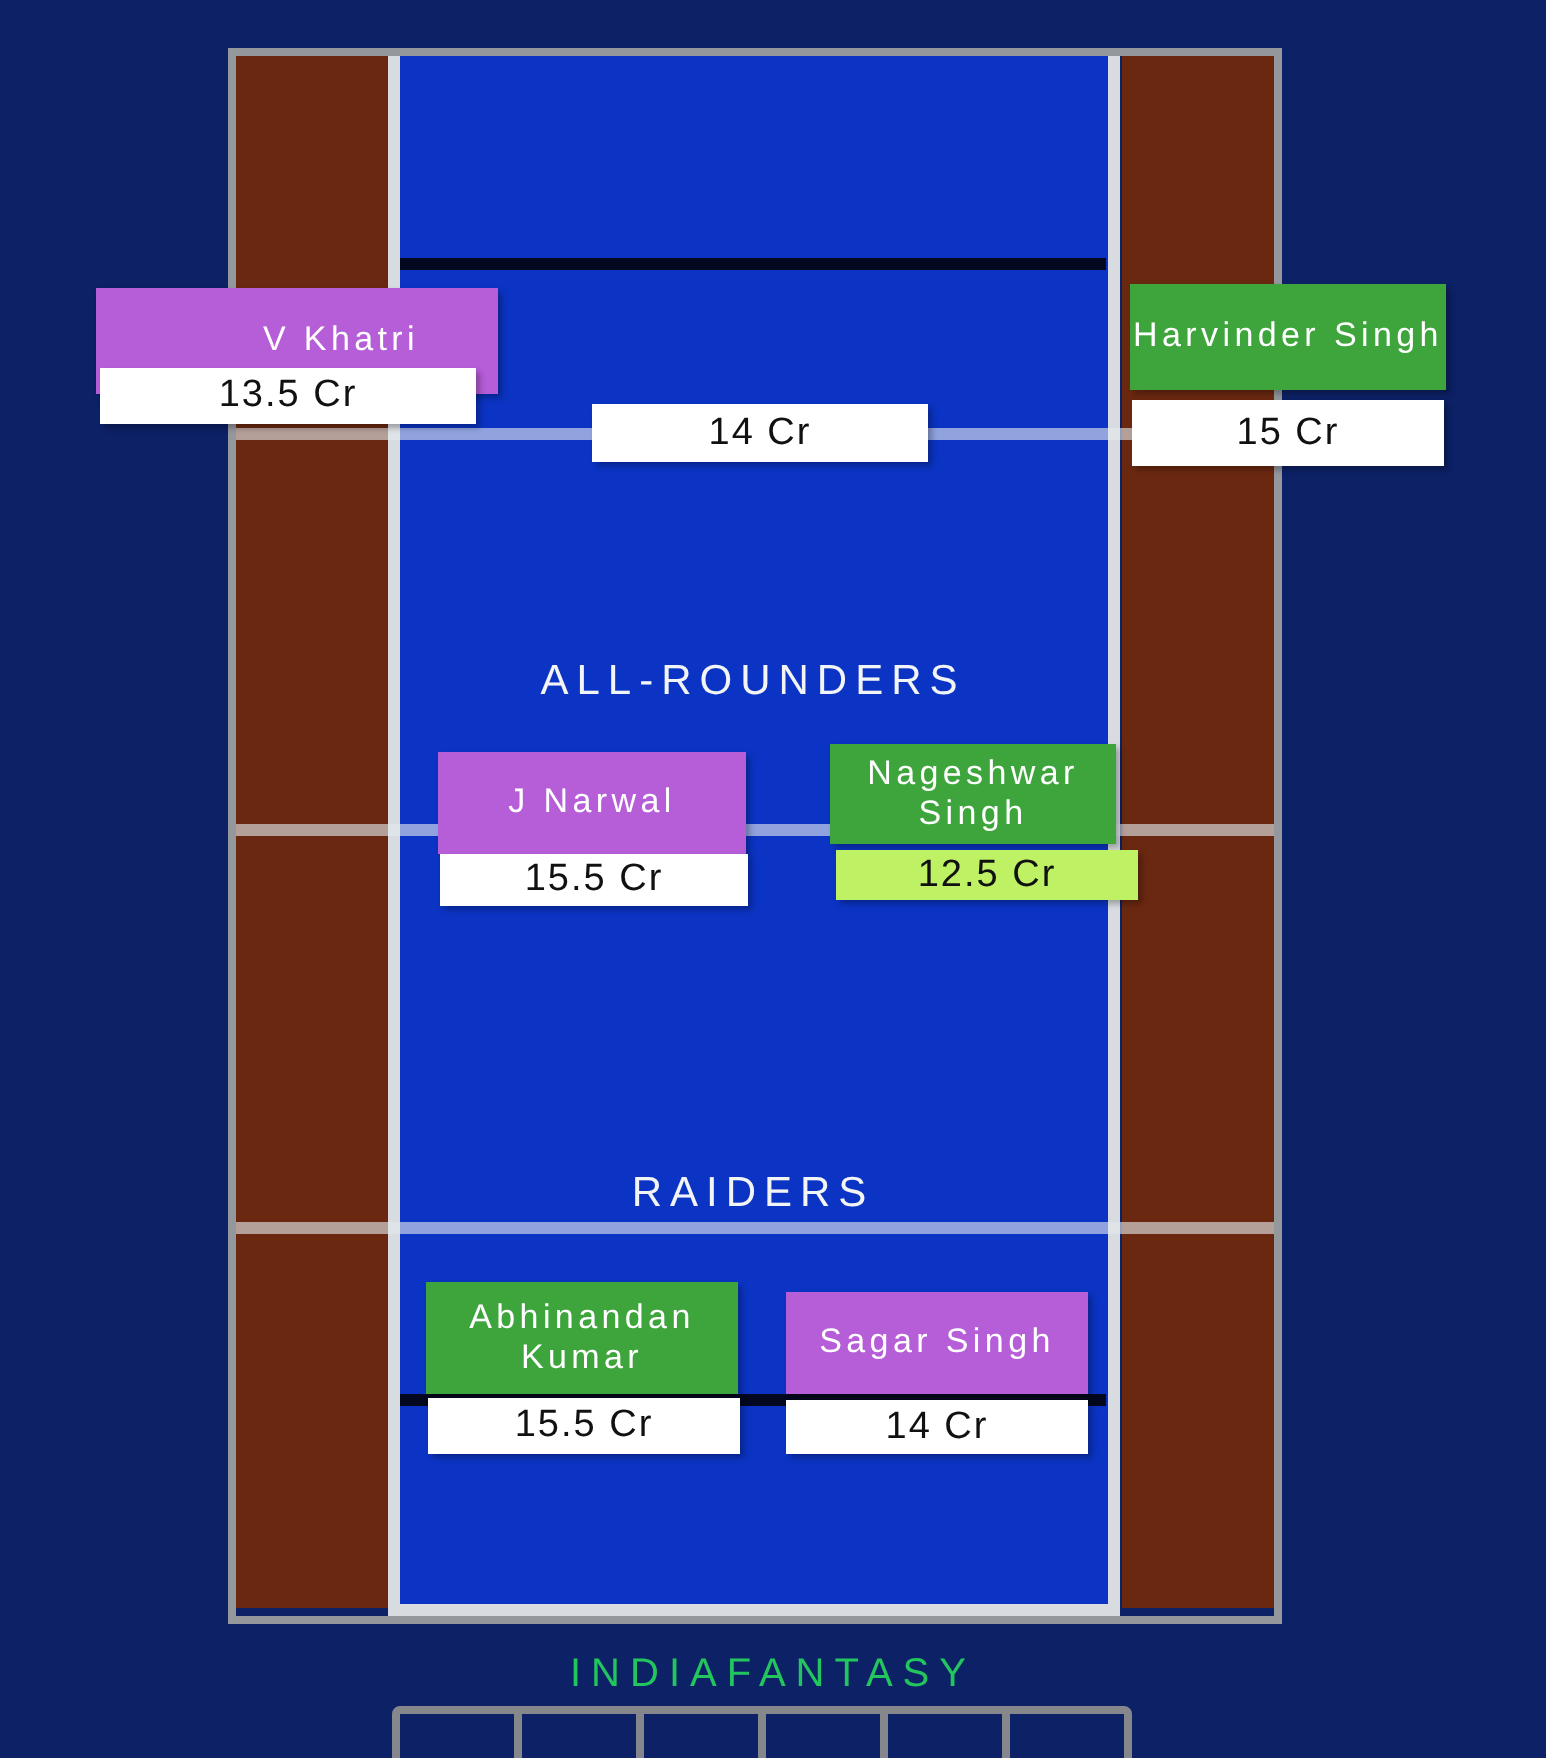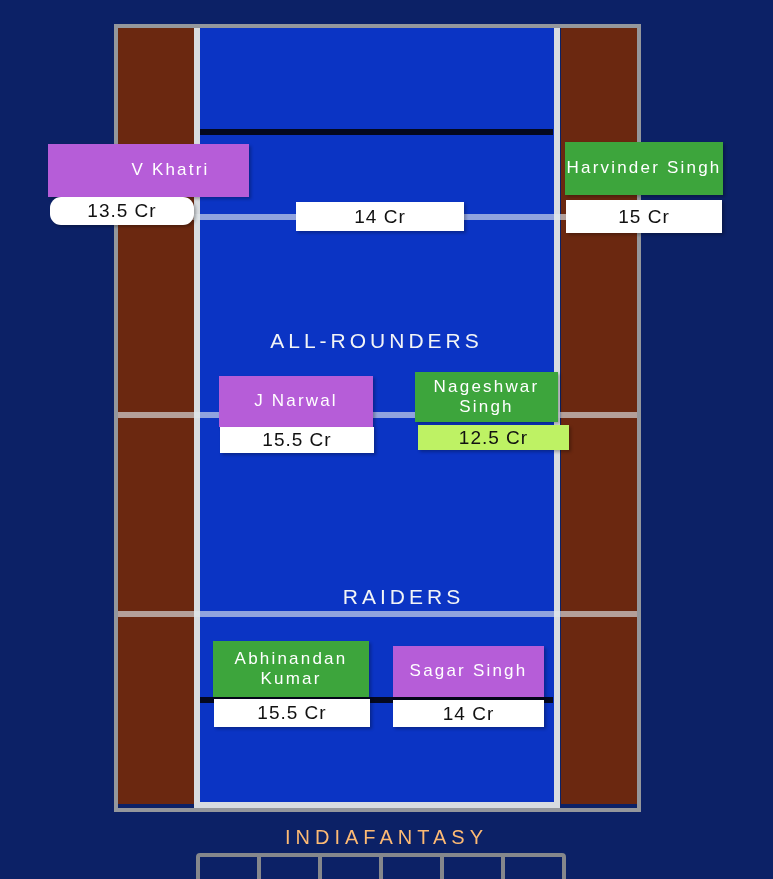--- a/index.html
+++ b/index.html
@@ -23,39 +23,39 @@
   .line-baulk-top{top:129px;}
   .line-mid-a{top:214px;}
   .line-mid-b{top:412px;}
   .line-mid-c{top:611px;}
   .line-baulk-bottom{top:697px;}
   
   .section-title{position:absolute;left:200px;width:353px;text-align:center;
     color:#F2F4F6;font-size:21px;letter-spacing:4px;font-weight:400;}
   .title-defenders{top:87px;}
   .title-allrounders{top:329px;}
-  .title-raiders{top:585px;margin-left:27px;}
+  .title-raiders{top:585px;}
   .watermark{position:absolute;left:0;top:826px;width:773px;text-align:center;
-    color:#fdba74;font-size:20px;letter-spacing:5px;}
+    color:#22c55e;font-size:20px;letter-spacing:5px;}
   
   .bench{position:absolute;left:196px;top:853px;width:370px;height:42px;
     display:flex;border:4px solid #85878C;border-radius:4px;box-sizing:border-box;}
   .bench-cell{flex:1;border-right:4px solid #85878C;}
   .bench-cell:last-child{border-right:none;}
   
   .pname{position:absolute;display:flex;align-items:center;justify-content:center;
     color:#FFFFFF;font-size:17px;letter-spacing:2.2px;line-height:1.18;text-align:center;
     box-shadow:2px 2px 3px rgba(0,0,0,0.28);}
   .pname.nowrap{white-space:nowrap;overflow:visible;}
   .pprice{position:absolute;display:flex;align-items:center;justify-content:center;
     background:#FFFFFF;color:#111111;font-size:19px;letter-spacing:1px;
     box-shadow:2px 2px 3px rgba(0,0,0,0.28);}
   
   .n-khatri{left:48px;top:144px;width:157px;height:53px;padding-left:44px;}
-  .p-khatri{left:50px;top:197px;width:144px;height:28px;border-radius:11px;}
+  .p-khatri{left:50px;top:184px;width:188px;height:28px;}
   .n-dyal{left:299px;top:145px;width:167px;height:57px;}
   .p-dyal{left:296px;top:202px;width:168px;height:29px;}
   .n-harvinder{left:565px;top:142px;width:158px;height:53px;}
   .p-harvinder{left:566px;top:200px;width:156px;height:33px;}
   
   .n-narwal{left:219px;top:376px;width:154px;height:51px;}
   .p-narwal{left:220px;top:427px;width:154px;height:26px;}
   .n-nageshwar{left:415px;top:372px;width:143px;height:50px;}
   .p-nageshwar{left:418px;top:425px;width:151px;height:25px;}
   

